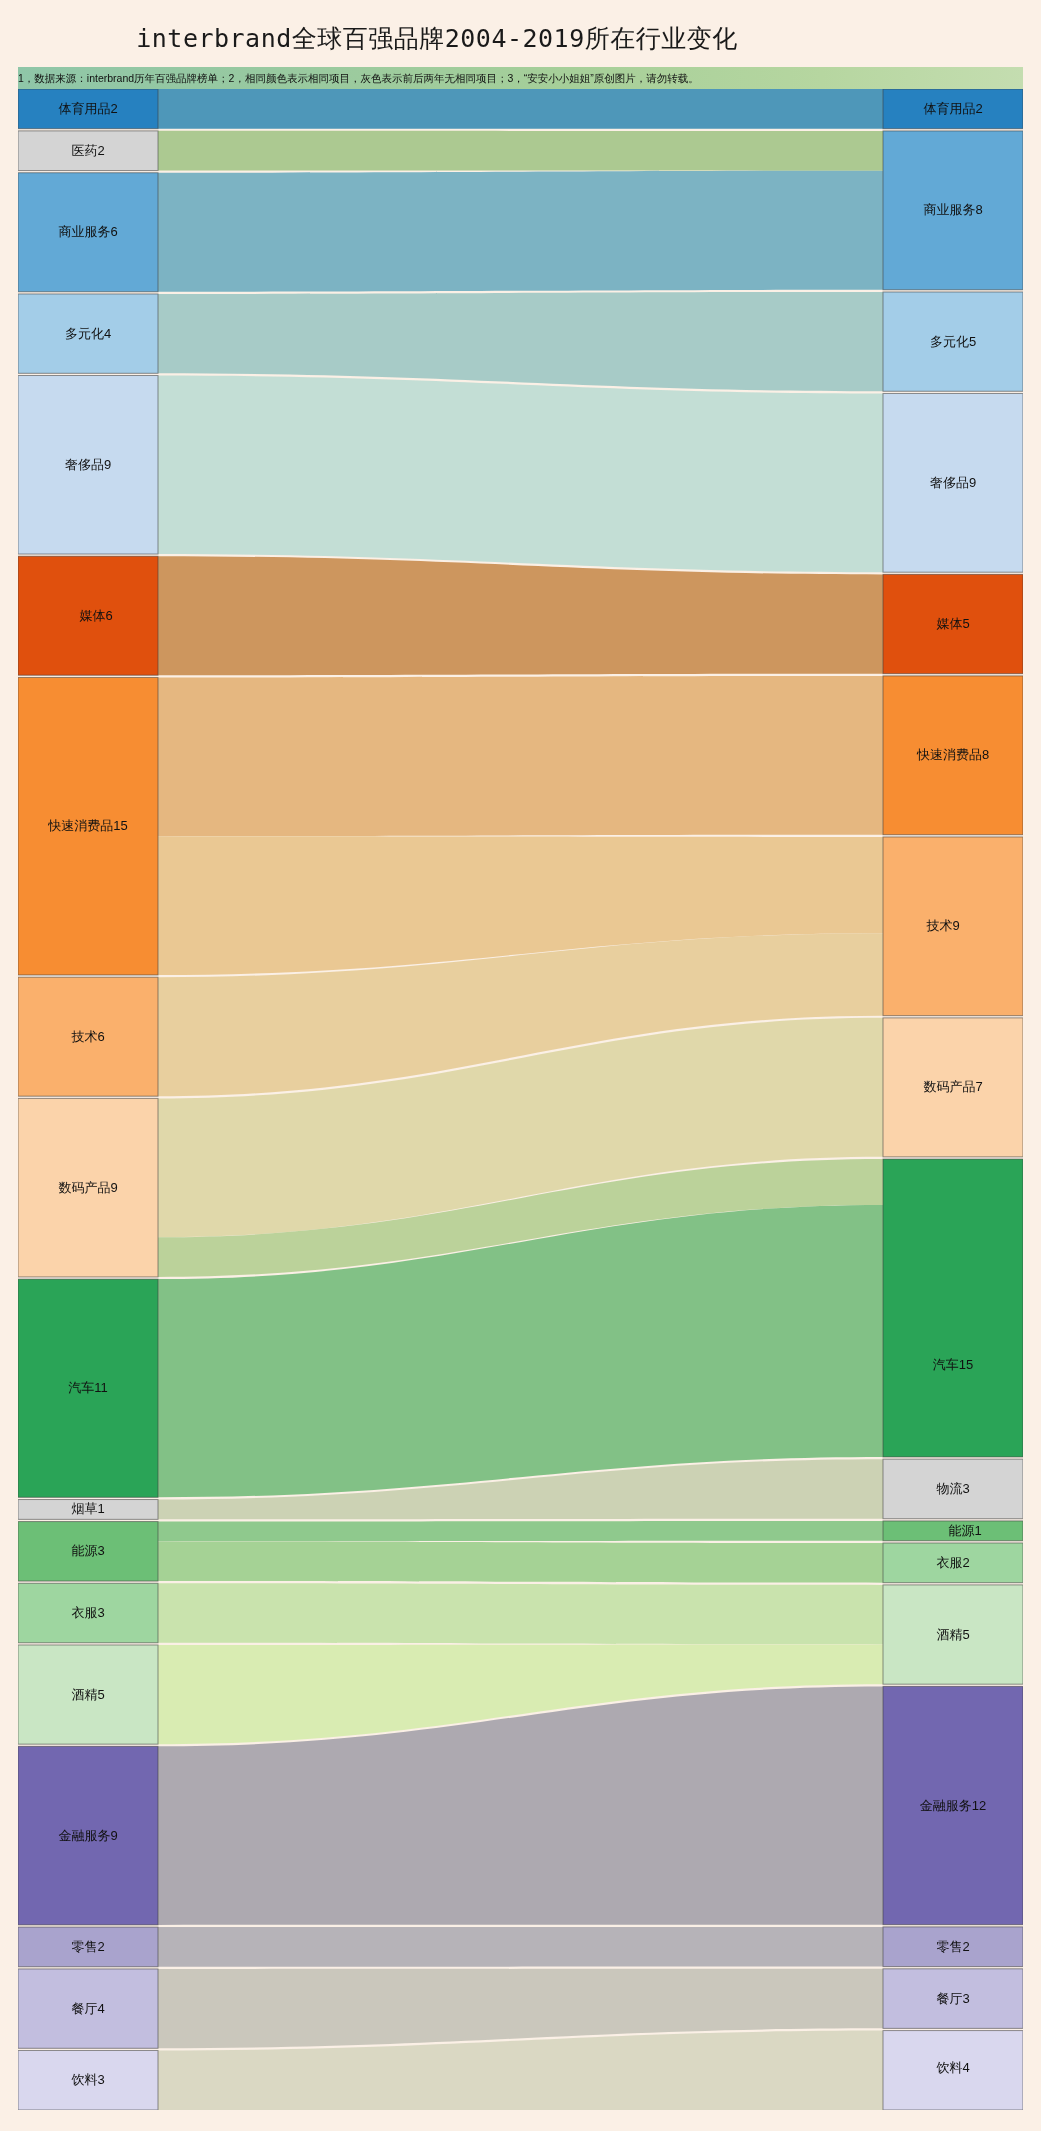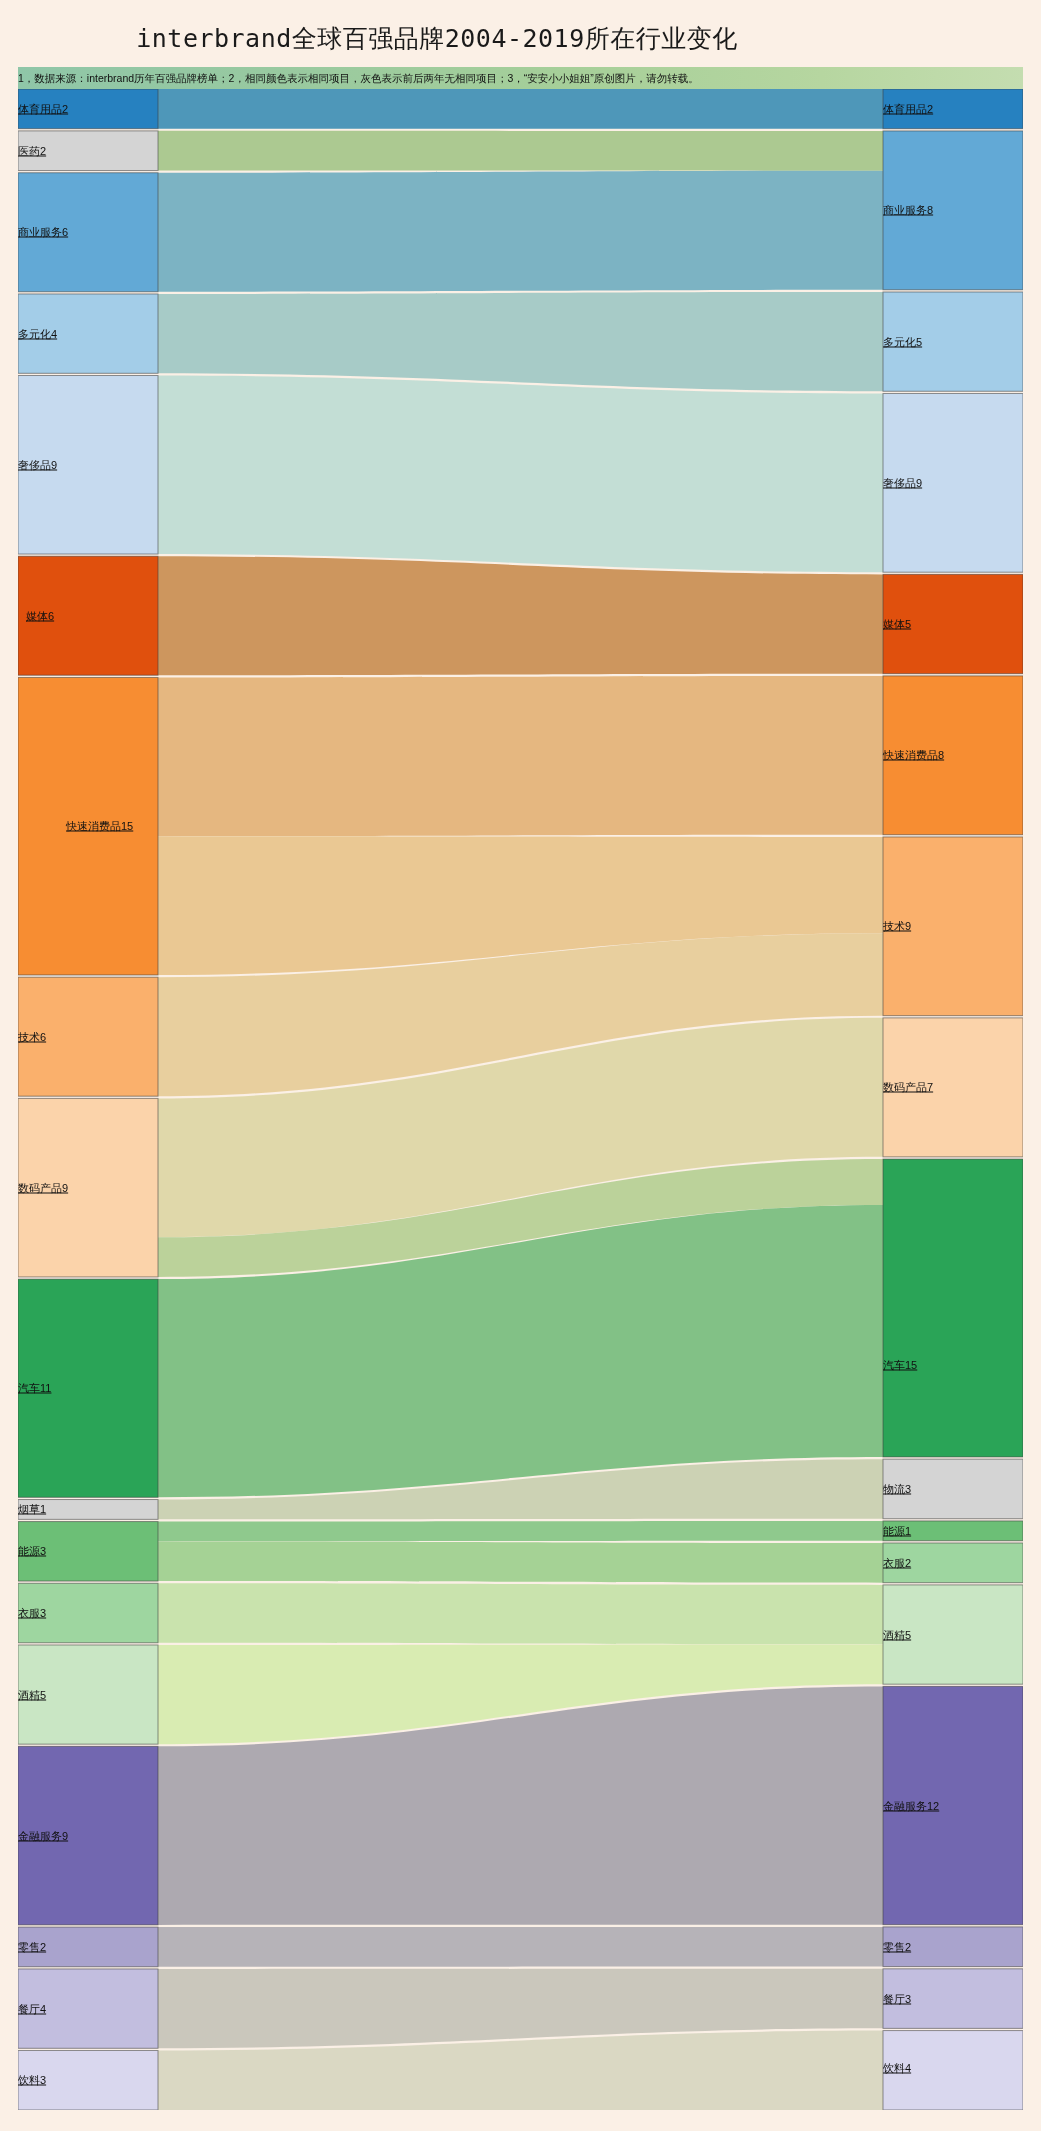--- a/index.html
+++ b/index.html
@@ -30,27 +30,26 @@
     white-space:nowrap;
     overflow:hidden;
   }
   #sankey{
     position:absolute;left:18px;top:89px;
     width:1005px;height:2021px;
   }
   svg{display:block;}
   .nodeLabel{
     position:absolute;
-    font-size:11px;
+    font-size:13px;
     color:#111;
-    text-align:left;
+    text-align:center;
     white-space:nowrap;
     pointer-events:none;
     transform:translateY(-50%);
-    text-decoration:underline;
   }
 </style>
 </head>
 <body>
 
 <div id="title">interbrand全球百强品牌2004-2019所在行业变化</div>
 
 <div id="note">1，数据来源：interbrand历年百强品牌榜单；2，相同颜色表示相同项目，灰色表示前后两年无相同项目；3，“安安小小姐姐”原创图片，请勿转载。</div>
 
 <div id="sankey">
@@ -116,21 +115,21 @@
         <rect x="865" y="1941.5680000000002" width="140" height="79.432" fill="#d9d7ee" stroke="rgba(60,60,60,0.55)" stroke-width="1"></rect>
       </g>
   </svg>
   <div id="labels-layer">
       <div class="nodeLabel" style="left: 0px; width: 140px; top: 19.836px;">体育用品2</div>
       <div class="nodeLabel" style="left: 0px; width: 140px; top: 61.708px;">医药2</div>
       <div class="nodeLabel" style="left: 0px; width: 140px; top: 143.252px;">商业服务6</div>
       <div class="nodeLabel" style="left: 0px; width: 140px; top: 244.632px;">多元化4</div>
       <div class="nodeLabel" style="left: 0px; width: 140px; top: 375.766px;">奢侈品9</div>
       <div class="nodeLabel" style="left: 0px; width: 140px; top: 526.736px; padding-left: 8px;">媒体6</div>
-      <div class="nodeLabel" style="left: 0px; width: 140px; top: 737.214px; padding-left: 48px;">快速消费品15</div>
+      <div class="nodeLabel" style="left: 0px; width: 140px; top: 737.214px;">快速消费品15</div>
       <div class="nodeLabel" style="left: 0px; width: 140px; top: 947.692px;">技术6</div>
       <div class="nodeLabel" style="left: 0px; width: 140px; top: 1098.66px;">数码产品9</div>
       <div class="nodeLabel" style="left: 0px; width: 140px; top: 1299.22px;">汽车11</div>
       <div class="nodeLabel" style="left: 0px; width: 140px; top: 1420.44px;">烟草1</div>
       <div class="nodeLabel" style="left: 0px; width: 140px; top: 1462.31px;">能源3</div>
       <div class="nodeLabel" style="left: 0px; width: 140px; top: 1524.02px;">衣服3</div>
       <div class="nodeLabel" style="left: 0px; width: 140px; top: 1605.56px;">酒精5</div>
       <div class="nodeLabel" style="left: 0px; width: 140px; top: 1746.61px;">金融服务9</div>
       <div class="nodeLabel" style="left: 0px; width: 140px; top: 1857.91px;">零售2</div>
       <div class="nodeLabel" style="left: 0px; width: 140px; top: 1919.62px;">餐厅4</div>

